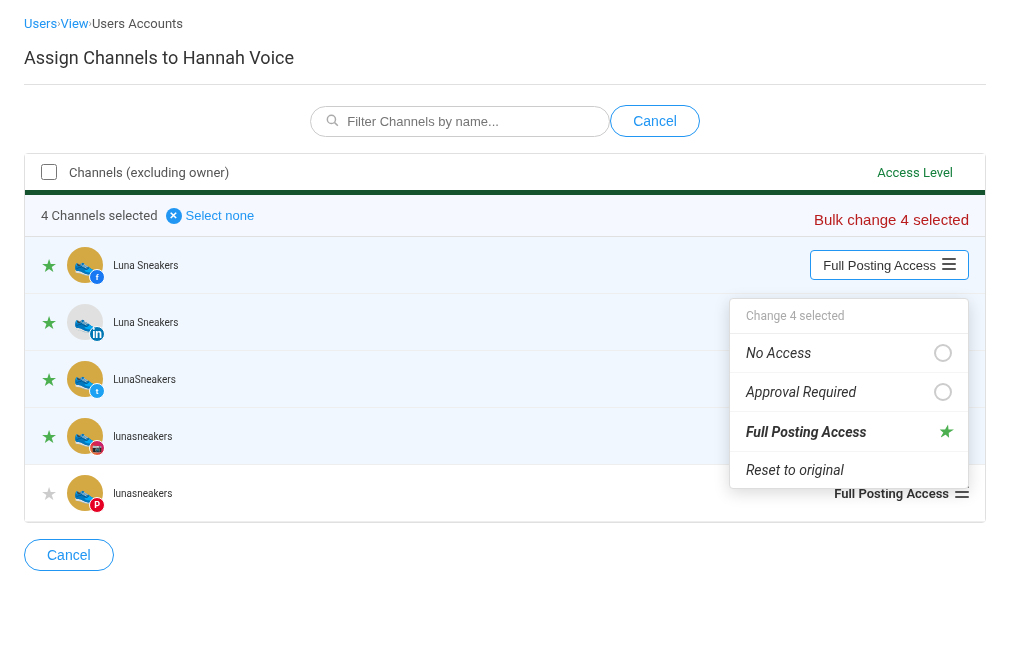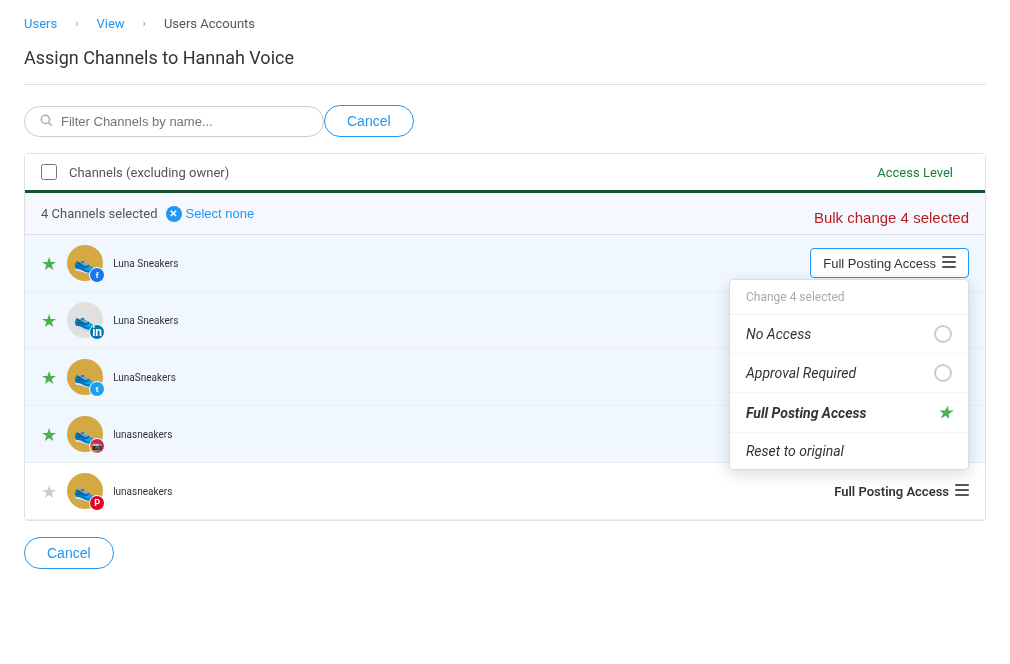--- a/index.html
+++ b/index.html
@@ -10,21 +10,21 @@
       font-size: 14px;
       width: 1010px;
       min-height: 664px;
     }
     .page-wrapper {
       padding: 16px 24px;
     }
     .breadcrumb {
       display: flex;
       align-items: center;
-      gap: 18px;
+      gap: 0;
       font-size: 13px;
       margin-bottom: 16px;
     }
     .breadcrumb a {
       color: #2196f3;
       text-decoration: none;
     }
     .breadcrumb-sep {
       color: #999;
       font-size: 11px;
@@ -39,21 +39,21 @@
       margin-bottom: 16px;
     }
     .divider {
       border: none;
       border-top: 1px solid #e0e0e0;
       margin-bottom: 20px;
     }
     .toolbar {
       display: flex;
       align-items: center;
-      justify-content: flex-start;
+      justify-content: center;
       margin-bottom: 16px;
     }
     .search-wrapper {
       display: flex;
       align-items: center;
       border: 1px solid #ccc;
       border-radius: 20px;
       padding: 6px 14px;
       width: 300px;
       background: #fff;
@@ -83,21 +83,21 @@
     .table-container {
       border: 1px solid #e0e0e0;
       border-radius: 4px;
       overflow: visible;
       position: relative;
     }
     .table-header {
       display: flex;
       align-items: center;
       padding: 10px 16px;
-      border-bottom: 3px solid #14532d;
+      border-bottom: 5px solid #14532d;
       background: #fff;
     }
     .table-header-checkbox {
       margin-right: 12px;
       width: 16px;
       height: 16px;
       cursor: pointer;
     }
     .table-header-label {
       flex: 1;
@@ -248,21 +248,21 @@
     .dropdown-menu {
       position: absolute;
       top: 100%;
       right: 0;
       background: #fff;
       border: 1px solid #ddd;
       border-radius: 4px;
       box-shadow: 0 4px 16px rgba(0,0,0,0.15);
       z-index: 100;
       min-width: 240px;
-      margin-top: 1px;
+      margin-top: 18px;
     }
     .dropdown-header {
       padding: 10px 16px;
       font-size: 12px;
       color: #aaa;
       border-bottom: 1px solid #eee;
     }
     .dropdown-item {
       display: flex;
       align-items: center;

